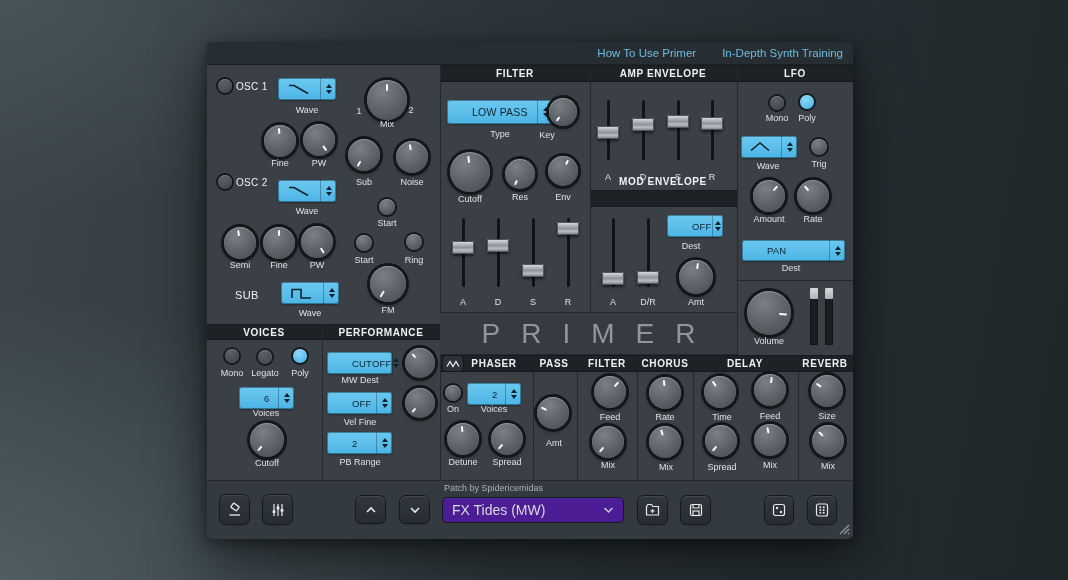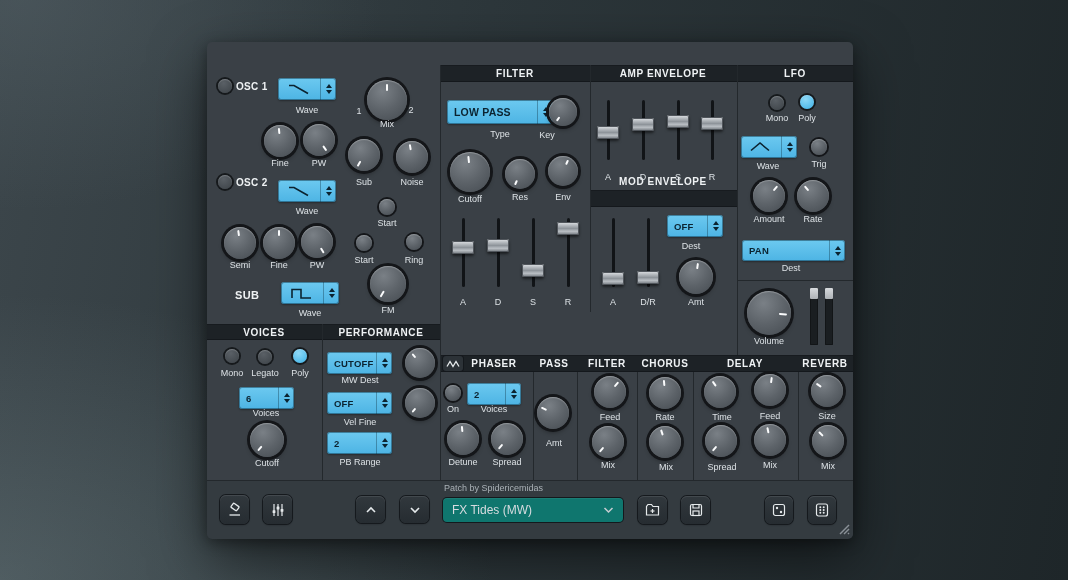--- a/index.html
+++ b/index.html
@@ -16,67 +16,71 @@
   .topstrip{position:absolute;left:0;top:0;width:100%;height:23px;background:#272e33;
     border-bottom:1px solid #1c2126;border-radius:5px 5px 0 0;display:flex;align-items:center;
     justify-content:flex-end;gap:26px;padding-right:10px;box-sizing:border-box}
   .link{font-size:11.5px;color:#6fbbdc;cursor:pointer;white-space:nowrap}
   .strip{position:absolute;background:#1d2226;border-top:1px solid #171b1f;border-bottom:1px solid #14181c;box-sizing:border-box}
   .hdr{position:absolute;transform:translateX(-50%);font-weight:bold;font-size:10px;color:#eff2f4;letter-spacing:.6px;white-space:nowrap}
   .vdiv{position:absolute;width:1px;background:#23282c}
   .hdiv{position:absolute;height:1px;background:#23282c}
   .lbl{position:absolute;transform:translateX(-50%);font-size:9px;color:#dce1e5;white-space:nowrap}
   .llbl{position:absolute;font-size:9px;color:#dce1e5;white-space:nowrap}
-  .blbl{position:absolute;font-weight:bold;font-size:10px;color:#eef1f3;letter-spacing:.3px;white-space:nowrap}
+  .blbl{position:absolute;font-weight:normal;font-size:10px;color:#eef1f3;letter-spacing:.3px;white-space:nowrap}
   .knob{position:absolute;border-radius:50%;
     background:radial-gradient(circle at 38% 28%,#7a8086,#5d6369 50%,#474d53 95%);
     box-shadow:0 0 0 3px #141619,0 3px 5px rgba(0,0,0,.45),inset 0 1px 1px rgba(255,255,255,.28)}
   .knob.xs{box-shadow:0 0 0 2px #141619,0 1px 2px rgba(0,0,0,.4),inset 0 1px 1px rgba(255,255,255,.25)}
   .ind{position:absolute;inset:0;border-radius:50%;transform:rotate(var(--rot,0deg))}
   .ind::after{content:"";position:absolute;left:50%;top:9%;width:2px;height:18%;margin-left:-1px;background:#fafbfc;border-radius:1px}
   .radio{position:absolute;width:14px;height:14px;border-radius:50%;
     background:radial-gradient(circle at 40% 30%,#5a6066,#3c4247);
     box-shadow:0 0 0 2px #16191c,inset 0 1px 1px rgba(255,255,255,.22)}
   .radio.on{background:radial-gradient(circle at 40% 30%,#8ed9f7,#3cb1e6)}
   .vsl{position:absolute;width:24px}
   .vsl .trk{position:absolute;left:10.5px;top:0;bottom:0;width:3px;background:#111417;border-radius:2px}
   .vsl .hnd{position:absolute;left:1px;width:22px;height:13px;border-radius:2px;
     background:linear-gradient(180deg,#e2e5e8 0%,#aeb3b8 30%,#8e949a 50%,#b9bec3 72%,#6f757b 100%);
     box-shadow:0 2px 3px rgba(0,0,0,.55),inset 0 0 0 1px #51565c}
   .dd{position:absolute;height:22px;border-radius:3px;background:linear-gradient(#6cc9f0,#4db4e4);
     box-shadow:inset 0 0 0 1px rgba(10,40,55,.45),0 1px 2px rgba(0,0,0,.35);
     display:flex;align-items:stretch;box-sizing:border-box;cursor:pointer}
-  .dd .txt{flex:1;display:flex;align-items:center;padding-left:7px;font-weight:bold;font-size:9.5px;color:#0b2330;letter-spacing:.2px}
+  .dd .txt{flex:1;display:flex;align-items:center;padding-left:25px;font-weight:normal;font-size:9.5px;color:#0b2330;letter-spacing:.2px}
   .dd .wvic{flex:1;display:flex;align-items:center;justify-content:center}
   .spin{width:15px;display:flex;flex-direction:column;align-items:center;justify-content:center;gap:2px;border-left:1px solid rgba(10,40,55,.35)}
   .tu{width:0;height:0;border-left:3.5px solid transparent;border-right:3.5px solid transparent;border-bottom:4.5px solid #0b2330}
   .td{width:0;height:0;border-left:3.5px solid transparent;border-right:3.5px solid transparent;border-top:4.5px solid #0b2330}
   .logo{position:absolute;left:233px;top:270px;width:297px;height:43px;background:#353b41;
     border-top:1px solid #24292e;border-bottom:1px solid #24292e;box-sizing:border-box;
     display:flex;align-items:center;justify-content:center;font-size:28px;color:#8f969d;
     letter-spacing:21px;padding-left:21px}
   .meter{position:absolute;width:8px;background:#1a1e21;border-radius:1px;box-shadow:inset 0 0 0 1px #121517}
   .meter .cap{position:absolute;top:0;left:0;right:0;height:11px;background:linear-gradient(#d7dadd,#aeb3b7);border-radius:1px}
   .bbar{position:absolute;left:0;top:438px;width:100%;height:58px;background:#343b40;border-top:1px solid #23282c;border-radius:0 0 5px 5px}
   .btn{position:absolute;border-radius:6px;background:linear-gradient(#31383d,#262c31);
     box-shadow:0 0 0 1px #15191d,inset 0 1px 0 rgba(255,255,255,.09),0 1px 2px rgba(0,0,0,.4);
     display:flex;align-items:center;justify-content:center;color:#e6eaec;cursor:pointer}
-  .pdd{position:absolute;border-radius:4px;background:#0f766e;
+  .pdd{position:absolute;border-radius:4px;background:#4c1d95;
     box-shadow:0 0 0 1px #14181c,inset 0 1px 0 rgba(255,255,255,.05);
     display:flex;align-items:center;justify-content:space-between;padding:0 9px;box-sizing:border-box;
-    color:#d6dbdf;font-size:12px;cursor:pointer}
+    color:#d6dbdf;font-size:14px;cursor:pointer}
   .fxbtn{position:absolute;left:236px;top:314px;width:20px;height:15px;border-radius:3px;
     background:#2c3237;box-shadow:0 0 0 1px #14181c;display:flex;align-items:center;justify-content:center}
   svg{display:block}
 </style>
 </head>
 <body>
 
 <div class="panel">
 
+  <div class="topstrip">
+    <span class="link">How To Use Primer</span>
+    <span class="link">In-Depth Synth Training</span>
+  </div>
 
   <div class="strip" style="left:233px;top:23px;width:413px;height:17px"></div>
   <span class="hdr" style="left:308px;top:26px">FILTER</span>
   <span class="hdr" style="left:456px;top:26px">AMP ENVELOPE</span>
   <span class="hdr" style="left:588px;top:26px">LFO</span>
 
   <div class="strip" style="left:383px;top:148px;width:147px;height:17px"></div>
   <span class="hdr" style="left:456px;top:134px">MOD ENVELOPE</span>
 
   <div class="strip" style="left:0;top:282px;width:233px;height:16px"></div>
@@ -374,20 +378,21 @@
       <div class="ind" style="--rot:95deg"></div>
     </div>
   <span class="lbl" style="left:562px;top:294px">Volume</span>
   <div class="meter" style="left:603px;top:246px;height:57px">
       <div class="cap"></div>
     </div>
   <div class="meter" style="left:618px;top:246px;height:57px">
       <div class="cap"></div>
     </div>
 
+  <div class="logo">PRIMER</div>
 
   <div class="knob xs" style="left:238px;top:343px;width:16px;height:16px"></div>
   <span class="lbl" style="left:246px;top:362px">On</span>
   <div class="dd" style="left:260px;top:341px;width:54px">
     <span class="txt">2</span>
     <span class="spin">
         <b class="tu"></b>
         <b class="td"></b>
       </span>
   </div>

